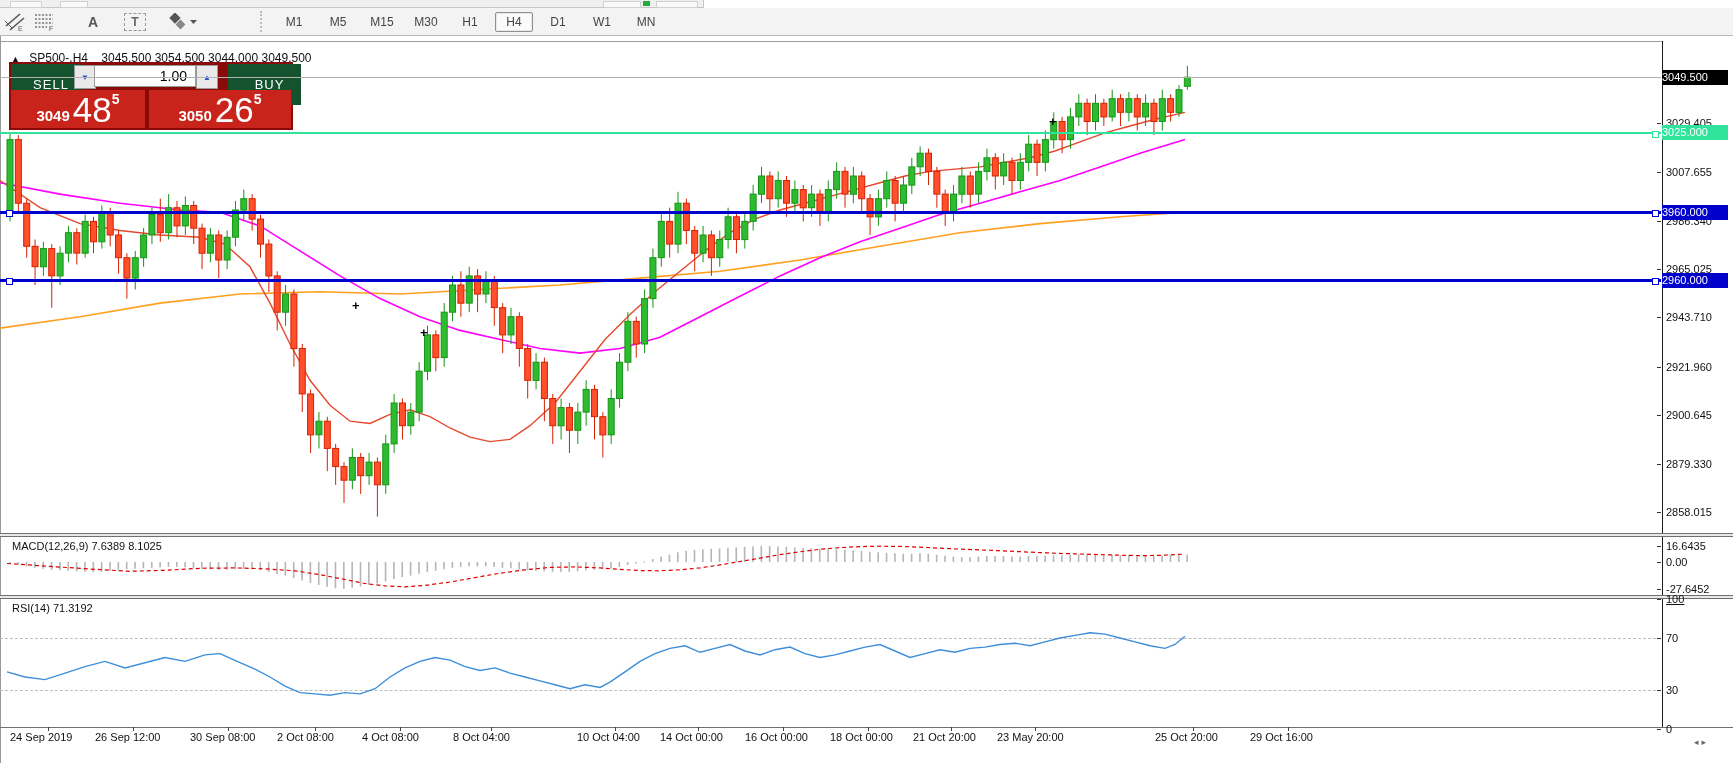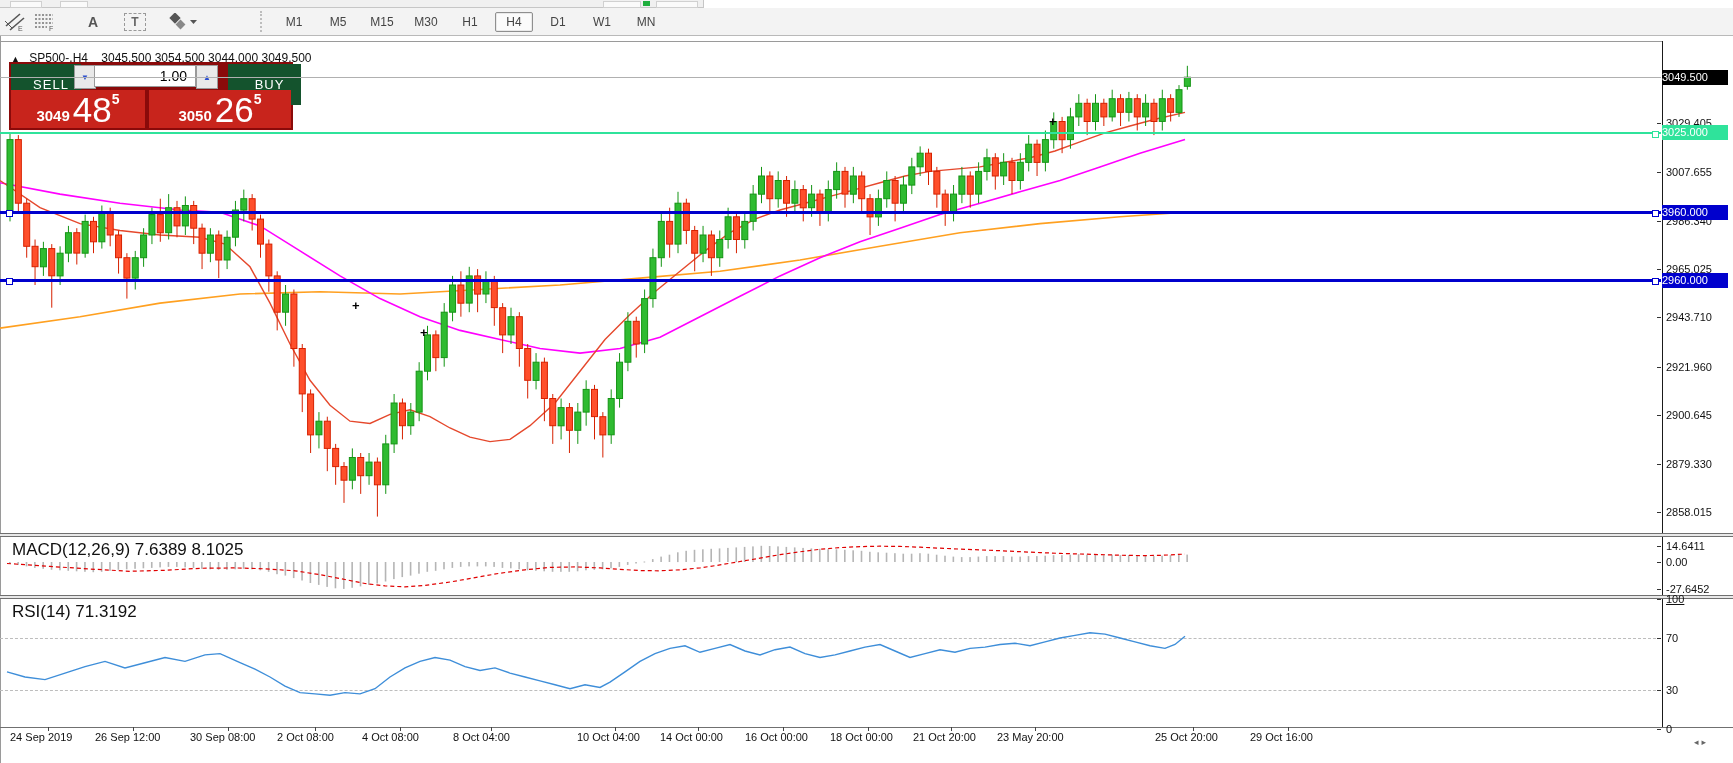--- a/index.html
+++ b/index.html
@@ -47,21 +47,21 @@
   .pticklbl{position:absolute;left:1666px;font-size:11px;color:#111;}
   .ptick{position:absolute;left:1657px;width:4px;height:1px;background:#333;}
   .badge{position:absolute;left:1662px;width:66px;height:15px;color:#fff;font-size:11px;
     line-height:15px;text-align:left;}
   .annotation{position:absolute;left:1104px;top:360px;font-size:46px;font-weight:bold;
     color:#ff0000;letter-spacing:1px;white-space:nowrap;font-family:"Liberation Sans",sans-serif;}
   .plusmark{position:absolute;color:#000;font-size:13px;font-weight:bold;}
   
   .splitter{position:absolute;left:0;width:1733px;height:4px;background:#e8e8e8;
     border-top:1px solid #707070;border-bottom:1px solid #707070;box-sizing:border-box;}
-  .paneltag{position:absolute;left:12px;font-size:17px;color:#111;}
+  .paneltag{position:absolute;left:12px;font-size:11px;color:#111;}
   .dashline{position:absolute;left:0;width:1661px;border-top:1px dashed #bdbdbd;}
   .timelbl{position:absolute;top:731px;font-size:11px;color:#111;white-space:nowrap;}
   .timetick{position:absolute;top:727px;width:1px;height:4px;background:#444;}
   .scrollarrows{position:absolute;left:1694px;top:737px;font-size:9px;color:#666;letter-spacing:3px;}
   
   .tabbar{position:absolute;left:0;top:749px;width:1733px;height:14px;background:#f0f0f0;
     border-top:1px solid #9a9a9a;overflow:hidden;}
   .tab{position:absolute;top:2px;height:18px;background:#dcdcdc;border:1px solid #8f8f8f;
     font-size:11px;color:#333;text-align:center;line-height:17px;box-sizing:border-box;}
   .tab.active{background:#ffffff;font-weight:bold;}
@@ -619,21 +619,21 @@
       <rect x="1144.6" y="555.7" width="1.6" height="6.3" fill="#b5b5b5"></rect>
       <rect x="1152.95" y="556.1" width="1.6" height="5.9" fill="#b5b5b5"></rect>
       <rect x="1161.3" y="555.7" width="1.6" height="6.3" fill="#b5b5b5"></rect>
       <rect x="1169.6499999999999" y="555.2" width="1.6" height="6.8" fill="#b5b5b5"></rect>
       <rect x="1178" y="554.7" width="1.6" height="7.3" fill="#b5b5b5"></rect>
       <rect x="1186.35" y="554.6" width="1.6" height="7.4" fill="#b5b5b5"></rect>
       <path d="M7.0 563.5L50.0 566.4L95.0 569.3L130.0 571.3L165.0 570.3L200.0 568.3L235.0 567.9L265.0 568.8L295.0 570.8L320.0 574.7L345.0 579.5L365.0 583.5L385.0 585.9L405.0 586.9L425.0 585.4L450.0 582.0L475.0 577.6L500.0 573.2L525.0 569.8L550.0 567.4L575.0 566.9L600.0 567.9L620.0 569.3L640.0 570.6L660.0 570.8L680.0 569.8L700.0 567.9L720.0 564.9L740.0 561.5L760.0 558.1L780.0 554.7L800.0 551.8L820.0 549.3L840.0 547.6L860.0 546.6L880.0 546.2L900.0 546.4L920.0 547.2L940.0 548.2L960.0 549.1L980.0 549.9L1000.0 550.7L1020.0 551.7L1040.0 552.6L1060.0 553.4L1080.0 554.0L1100.0 554.6L1120.0 555.2L1140.0 555.6L1160.0 555.4L1185.0 554.1" fill="none" stroke="#e00000" stroke-width="1.2" stroke-dasharray="4 3"></path>
     </svg>
     <div class="paneltag" style="top: 540px;">MACD(12,26,9) 7.6389 8.1025</div>
     <div class="ptick" style="top: 545.773px;"></div>
-    <div class="pticklbl" style="top: 539.773px;">14.6411</div>
+    <div class="pticklbl" style="top: 539.773px;">16.6435</div>
     <div class="ptick" style="top: 562px;"></div>
     <div class="pticklbl" style="top: 556px;">0.00</div>
     <div class="ptick" style="top: 588.954px;"></div>
     <div class="pticklbl" style="top: 582.954px;">-27.6452</div>
     <div class="dashline" style="top: 638px;"></div>
     <div class="dashline" style="top: 690px;"></div>
     <svg width="1661" height="127" viewBox="0 600 1661 127" style="top: 600px; left: 0px;">
       <path d="M7.0 671.8L25.0 677.0L45.0 679.6L65.0 673.1L85.0 666.6L105.0 661.4L125.0 667.9L145.0 662.7L165.0 657.5L185.0 661.4L205.0 654.9L220.0 653.6L240.0 662.7L255.0 669.2L270.0 677.0L285.0 686.1L300.0 692.6L315.0 693.9L330.0 695.2L345.0 692.6L360.0 693.9L375.0 688.7L390.0 677.0L405.0 667.9L420.0 661.4L435.0 657.5L450.0 660.1L465.0 666.6L480.0 670.5L495.0 667.9L510.0 673.1L525.0 677.0L540.0 680.9L555.0 684.8L570.0 688.7L585.0 684.8L600.0 687.4L610.0 682.2L625.0 671.8L640.0 661.4L655.0 653.6L670.0 648.4L685.0 645.8L700.0 652.3L715.0 648.4L730.0 644.5L745.0 651.0L760.0 654.9L775.0 649.7L790.0 647.1L805.0 653.6L820.0 657.5L835.0 654.9L850.0 651.0L865.0 647.1L880.0 644.5L895.0 651.0L910.0 657.5L925.0 653.6L940.0 649.7L955.0 652.3L970.0 648.4L985.0 647.1L1000.0 644.5L1015.0 643.2L1030.0 645.8L1045.0 641.9L1060.0 638.0L1075.0 635.4L1090.0 632.8L1105.0 634.1L1120.0 638.0L1135.0 641.9L1150.0 645.8L1165.0 648.4L1175.0 644.5L1185.0 636.3" fill="none" stroke="#3e8ed9" stroke-width="1.4"></path>
     </svg>
     <div class="paneltag" style="top: 602px;">RSI(14) 71.3192</div>

